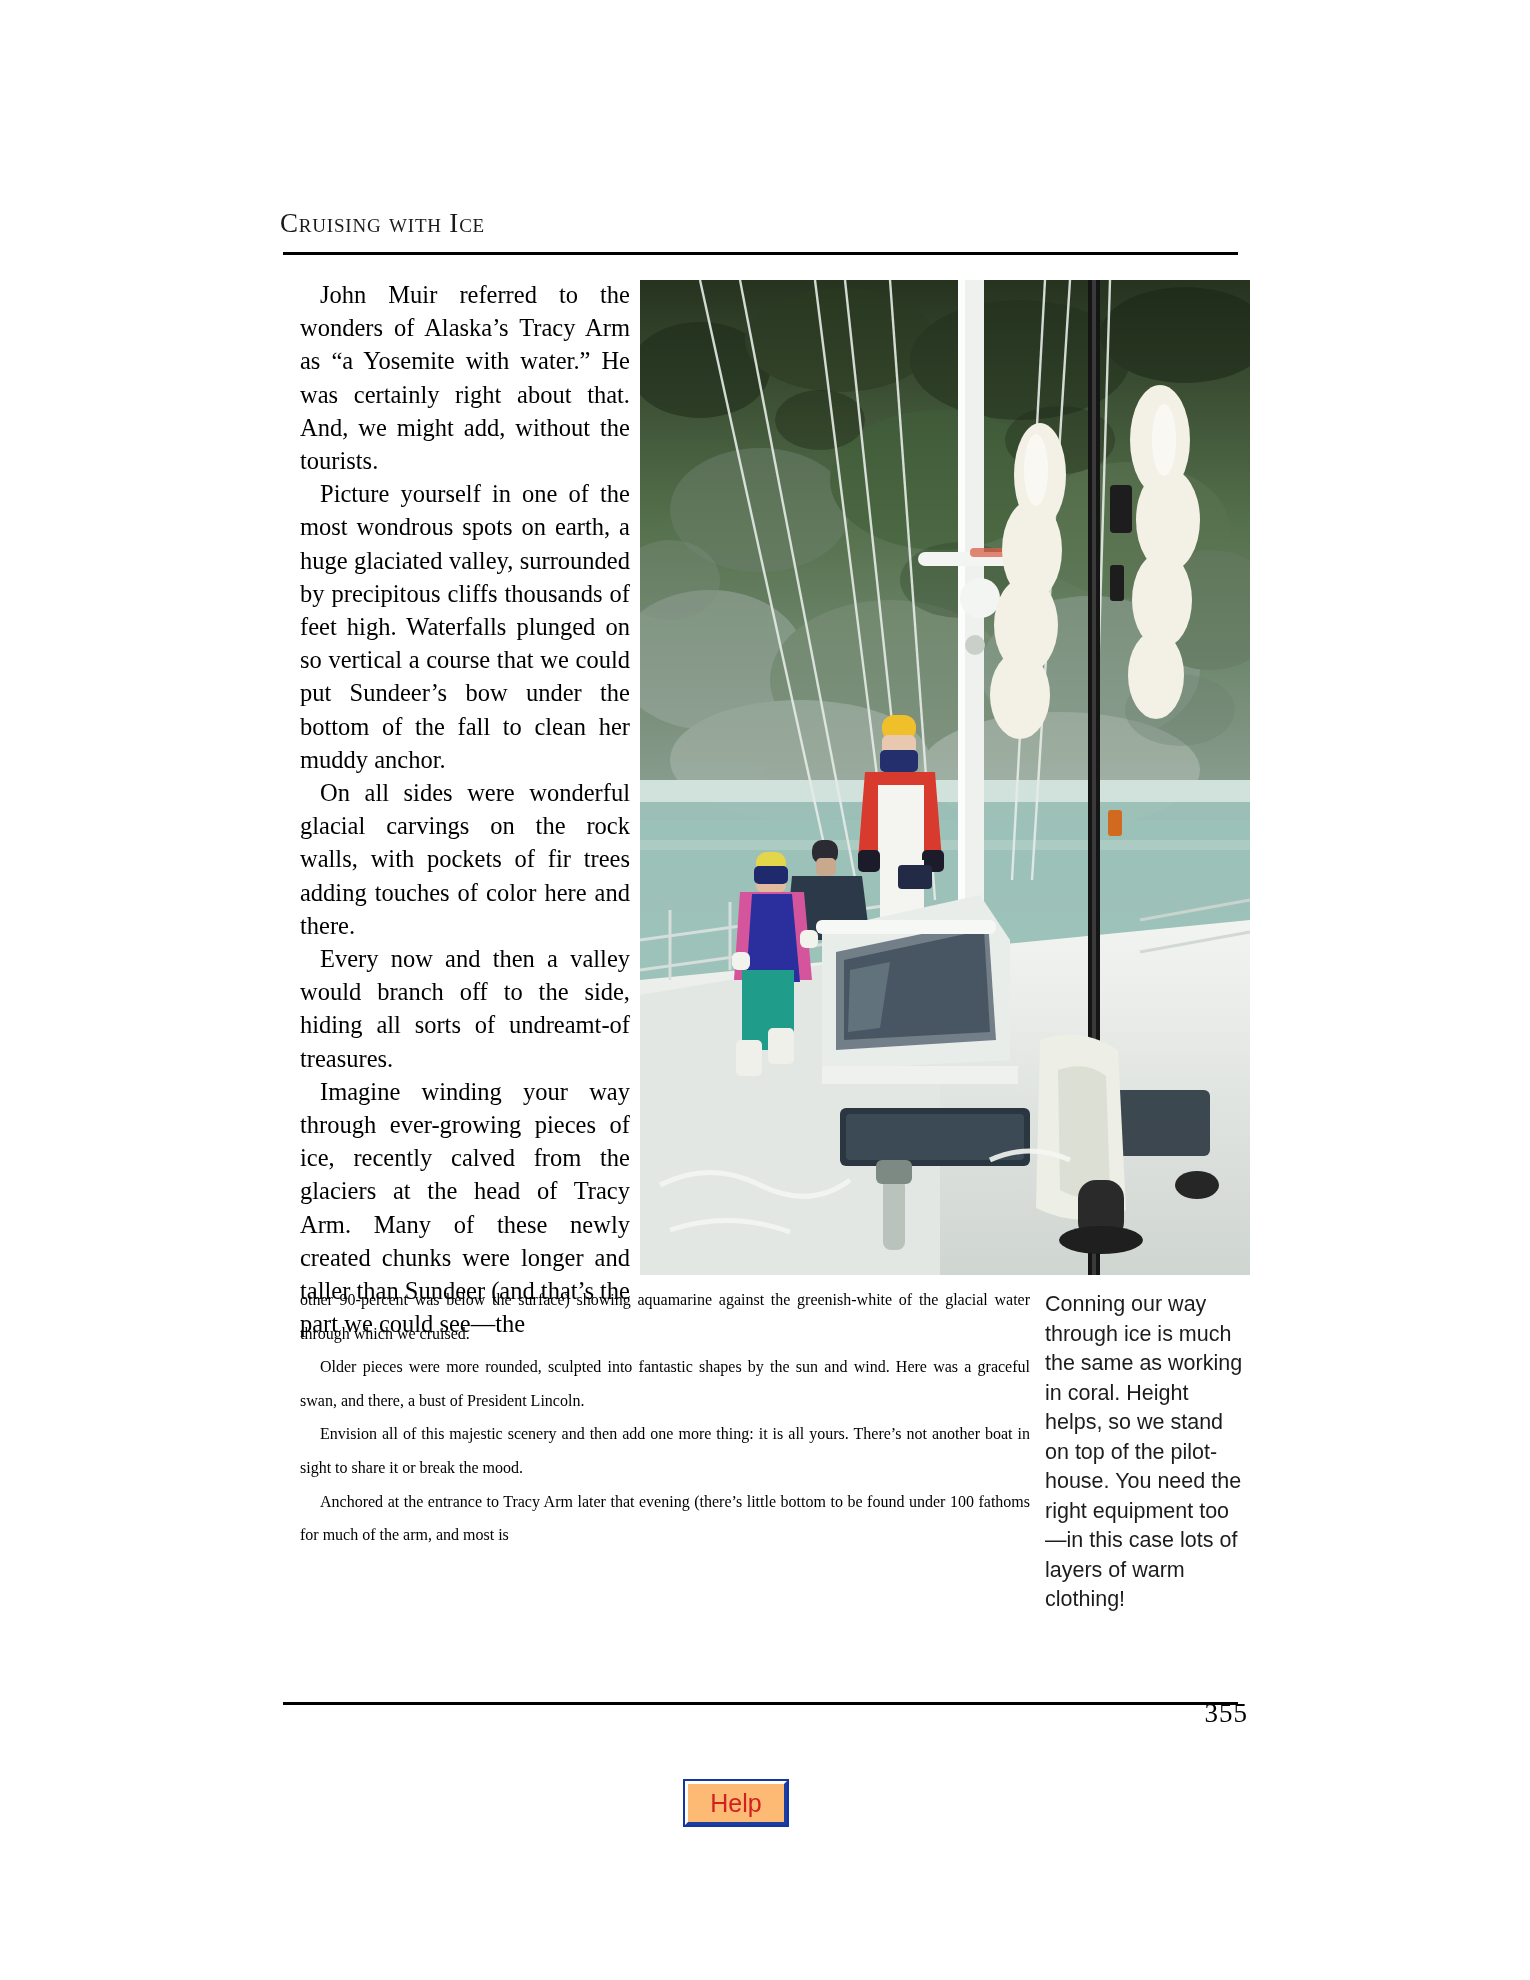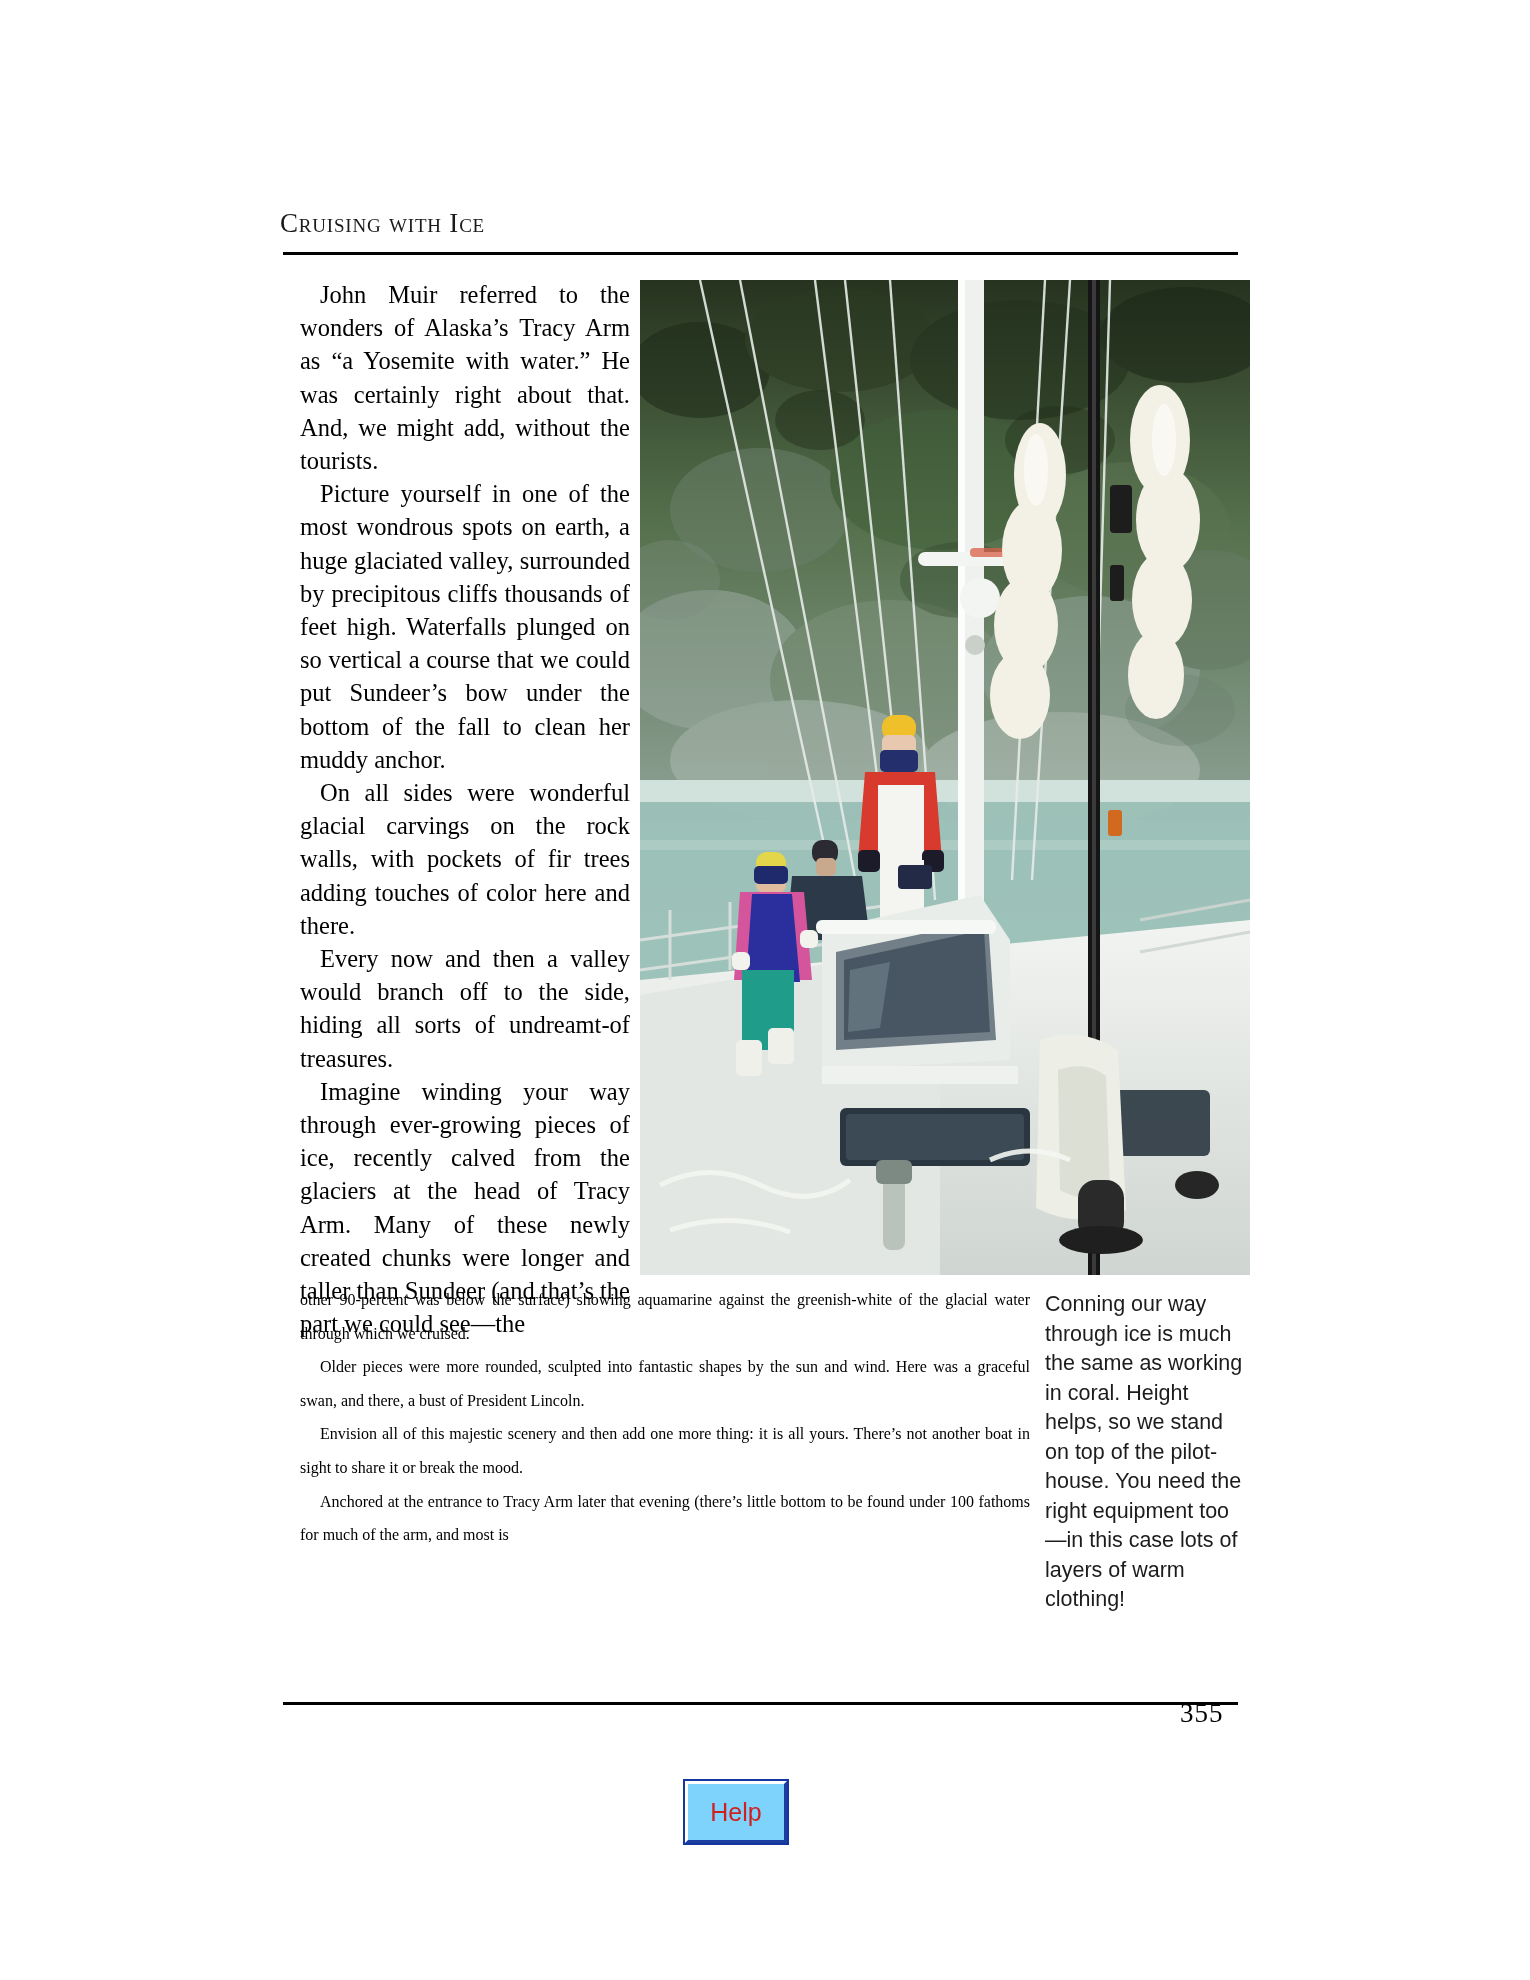--- a/index.html
+++ b/index.html
@@ -109,37 +109,37 @@
   .rule-bottom {
     position: absolute;
     left: 283px;
     top: 1702px;
     width: 955px;
     height: 3px;
     background: #000000;
   }
   .folio {
     position: absolute;
-    left: 1180px;
+    left: 1128px;
     top: 1698px;
     width: 120px;
     font-size: 27px;
     color: #000000;
-    text-align: left;
+    text-align: right;
     letter-spacing: 1px;
   }
 
   
   .help-button {
     position: absolute;
     left: 684px;
     top: 1780px;
     width: 104px;
-    height: 64px;
-    background: #7dd3fc;
+    height: 46px;
+    background: #fdba74;
     border-top: 4px solid #ffffff;
     border-left: 4px solid #ffffff;
     border-right: 4px solid #1a3fa0;
     border-bottom: 4px solid #1a3fa0;
     box-sizing: border-box;
     color: #d02020;
     font-family: "Liberation Sans", sans-serif;
     font-size: 25px;
     display: flex;
     align-items: center;

